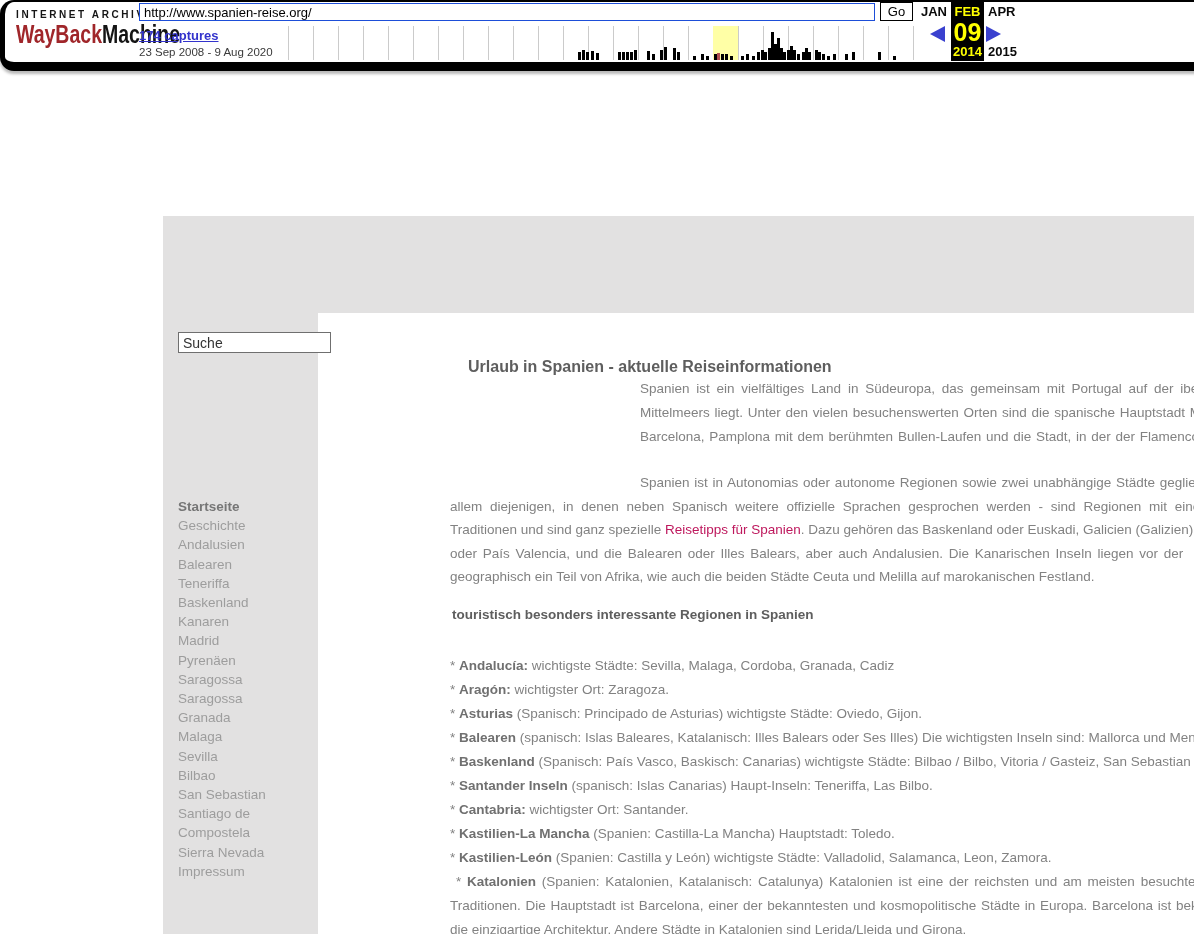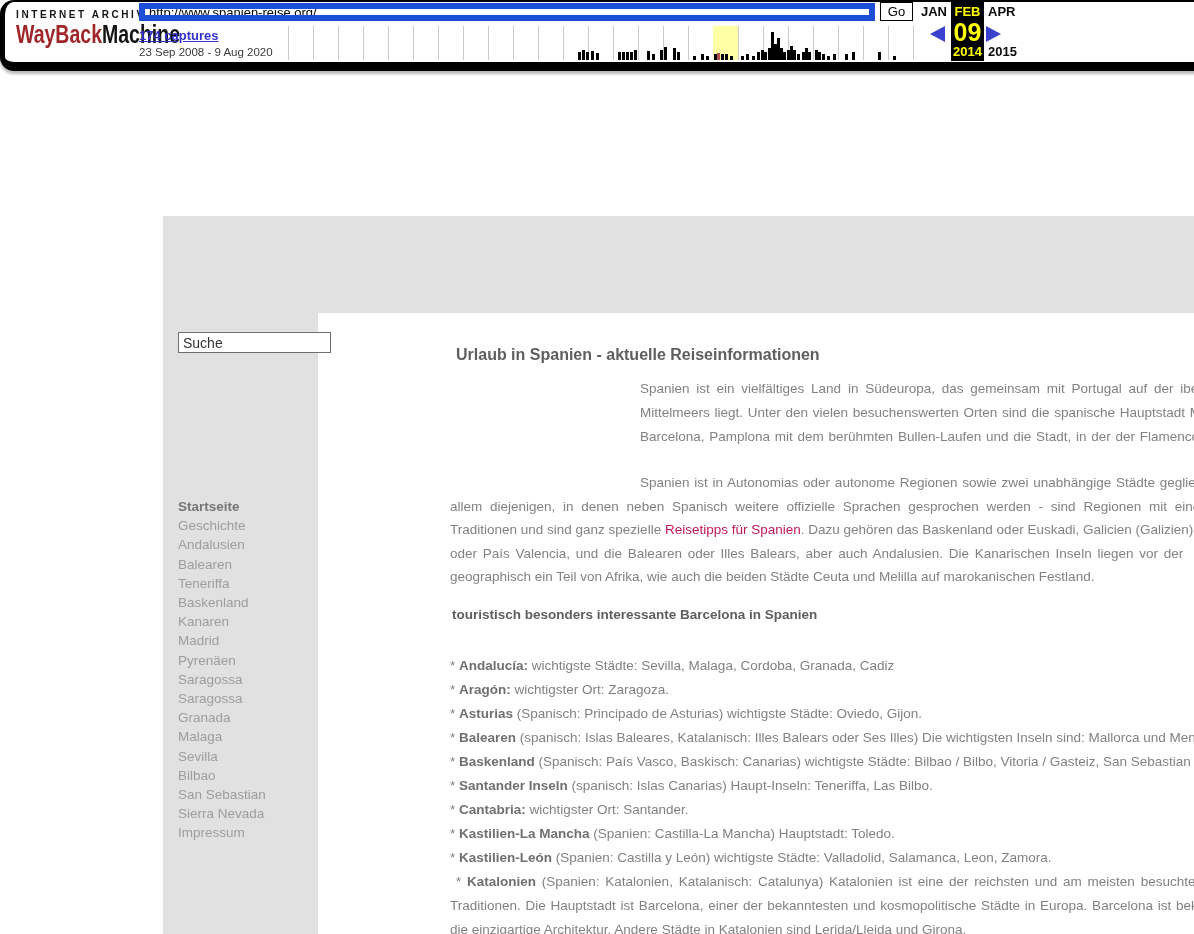--- a/index.html
+++ b/index.html
@@ -9,21 +9,21 @@
   
   #toolbar-bg{position:absolute;left:0;top:0;width:1210px;height:71px;background:#fff;
     border-top:2px solid #000;border-left:5px solid #000;border-bottom:9px solid #000;
     border-radius:14px 0 0 14px;box-sizing:border-box;box-shadow:0 3px 3px rgba(0,0,0,.28);}
   #wb-logo{position:absolute;left:16px;top:9px;cursor:pointer;}
   #wb-logo-top{font-size:10px;font-weight:bold;letter-spacing:2.6px;color:#151515;white-space:nowrap;}
   #wb-logo-main{font-size:25px;font-weight:bold;line-height:1.05;margin-top:1px;white-space:nowrap;
     transform:scaleX(.78);transform-origin:0 0;}
   .logo-red{color:#A0262A;} .logo-black{color:#141414;}
   #url-input{position:absolute;left:139px;top:3px;width:736px;height:18px;box-sizing:border-box;
-    border:6px solid #1d4ed8;font:13px "Liberation Sans",sans-serif;padding:0 4px;color:#000;background:#fff;}
+    border:1px solid #1d4ed8;font:13px "Liberation Sans",sans-serif;padding:0 4px;color:#000;background:#fff;}
   #go-btn{position:absolute;left:880px;top:2px;width:33px;height:19px;background:#fff;
     border:1px solid #000;font:13px "Liberation Sans",sans-serif;padding:0;cursor:pointer;color:#000;}
   #captures-link{position:absolute;left:139px;top:28px;font-size:13px;font-weight:bold;
     color:#3333CC;text-decoration:underline;cursor:pointer;white-space:nowrap;}
   #date-range{position:absolute;left:139px;top:46px;font-size:11.5px;color:#3A3A3A;white-space:nowrap;}
   .gridline{position:absolute;width:1px;background:#CBCBCB;}
   #tl-highlight{position:absolute;background:#FFFFA6;}
   .cap-bar{position:absolute;width:3px;background:#000;}
   #nav-black{position:absolute;left:951px;top:0;width:33px;height:61px;background:#000;}
   .mon,.yr{position:absolute;font-size:13px;font-weight:bold;color:#0a0a0a;white-space:nowrap;cursor:pointer;}
@@ -192,38 +192,39 @@
       <a class="nav-item">Kanaren</a>
       <a class="nav-item">Madrid</a>
       <a class="nav-item">Pyrenäen</a>
       <a class="nav-item">Saragossa</a>
       <a class="nav-item">Saragossa</a>
       <a class="nav-item">Granada</a>
       <a class="nav-item">Malaga</a>
       <a class="nav-item">Sevilla</a>
       <a class="nav-item">Bilbao</a>
       <a class="nav-item">San Sebastian</a>
+      <a class="nav-item">Santiago de Compostela</a>
       <a class="nav-item">Sierra Nevada</a>
       <a class="nav-item">Impressum</a>
     </nav>
 
-  <h1 id="content-heading" style="margin:4px;">Urlaub in Spanien - aktuelle Reiseinformationen</h1>
+  <h1 id="content-heading" style="margin:16px;">Urlaub in Spanien - aktuelle Reiseinformationen</h1>
   <div id="p1">
       <div class="tline" style="height: 24px; line-height: 24px; word-spacing: 3px;">Spanien ist ein vielfältiges Land in Südeuropa, das gemeinsam mit Portugal auf der iberischen</div>
       <div class="tline" style="height: 24px; line-height: 24px; word-spacing: 1px;">Mittelmeers liegt. Unter den vielen besuchenswerten Orten sind die spanische Hauptstadt Madrid,</div>
       <div class="tline" style="height: 24px; line-height: 24px; word-spacing: 1px;">Barcelona, Pamplona mit dem berühmten Bullen-Laufen und die Stadt, in der der Flamenco erfunden</div>
     </div>
   <div id="p2">
       <div class="tline" style="height: 23.5px; line-height: 23.5px; word-spacing: 1px; padding-left: 190px;">Spanien ist in Autonomias oder autonome Regionen sowie zwei unabhängige Städte gegliedert.</div>
       <div class="tline" style="height: 23.5px; line-height: 23.5px; word-spacing: 4px;">allem diejenigen, in denen neben Spanisch weitere offizielle Sprachen gesprochen werden - sind Regionen mit einer</div>
       <div class="tline" style="height: 23.5px; line-height: 23.5px;"><span>Traditionen und sind ganz spezielle </span><a class="content-link">Reisetipps für Spanien</a><span>. Dazu gehören das Baskenland oder Euskadi, Galicien (Galizien)</span></div>
       <div class="tline" style="height: 23.5px; line-height: 23.5px; word-spacing: 2px;">oder País Valencia, und die Balearen oder Illes Balears, aber auch Andalusien. Die Kanarischen Inseln liegen vor der</div>
       <div class="tline" style="height: 23.5px; line-height: 23.5px;">geographisch ein Teil von Afrika, wie auch die beiden Städte Ceuta und Melilla auf marokanischen Festland.</div>
     </div>
-  <h2 id="subheading" style="margin:0;">touristisch besonders interessante Barcelona in Spanien</h2>
+  <h2 id="subheading" style="margin:0;">touristisch besonders interessante Regionen in Spanien</h2>
   <div id="regions">
       <div class="tline" style="height: 24px; line-height: 24px;"><span>* </span><span class="bold-label">Andalucía:</span><span> wichtigste Städte: Sevilla, Malaga, Cordoba, Granada, Cadiz</span></div>
       <div class="tline" style="height: 24px; line-height: 24px;"><span>* </span><span class="bold-label">Aragón:</span><span> wichtigster Ort: Zaragoza.</span></div>
       <div class="tline" style="height: 24px; line-height: 24px;"><span>* </span><span class="bold-label">Asturias</span><span> (Spanisch: Principado de Asturias) wichtigste Städte: Oviedo, Gijon.</span></div>
       <div class="tline" style="height: 24px; line-height: 24px;"><span>* </span><span class="bold-label">Balearen</span><span> (spanisch: Islas Baleares, Katalanisch: Illes Balears oder Ses Illes) Die wichtigsten Inseln sind: Mallorca und Menorca</span></div>
       <div class="tline" style="height: 24px; line-height: 24px;"><span>* </span><span class="bold-label">Baskenland</span><span> (Spanisch: País Vasco, Baskisch: Canarias) wichtigste Städte: Bilbao / Bilbo, Vitoria / Gasteiz, San Sebastian</span></div>
       <div class="tline" style="height: 24px; line-height: 24px;"><span>* </span><span class="bold-label">Santander Inseln</span><span> (spanisch: Islas Canarias) Haupt-Inseln: Teneriffa, Las Bilbo.</span></div>
       <div class="tline" style="height: 24px; line-height: 24px;"><span>* </span><span class="bold-label">Cantabria:</span><span> wichtigster Ort: Santander.</span></div>
       <div class="tline" style="height: 24px; line-height: 24px;"><span>* </span><span class="bold-label">Kastilien-La Mancha</span><span> (Spanien: Castilla-La Mancha) Hauptstadt: Toledo.</span></div>
       <div class="tline" style="height: 24px; line-height: 24px;"><span>* </span><span class="bold-label">Kastilien-León</span><span> (Spanien: Castilla y León) wichtigste Städte: Valladolid, Salamanca, Leon, Zamora.</span></div>

